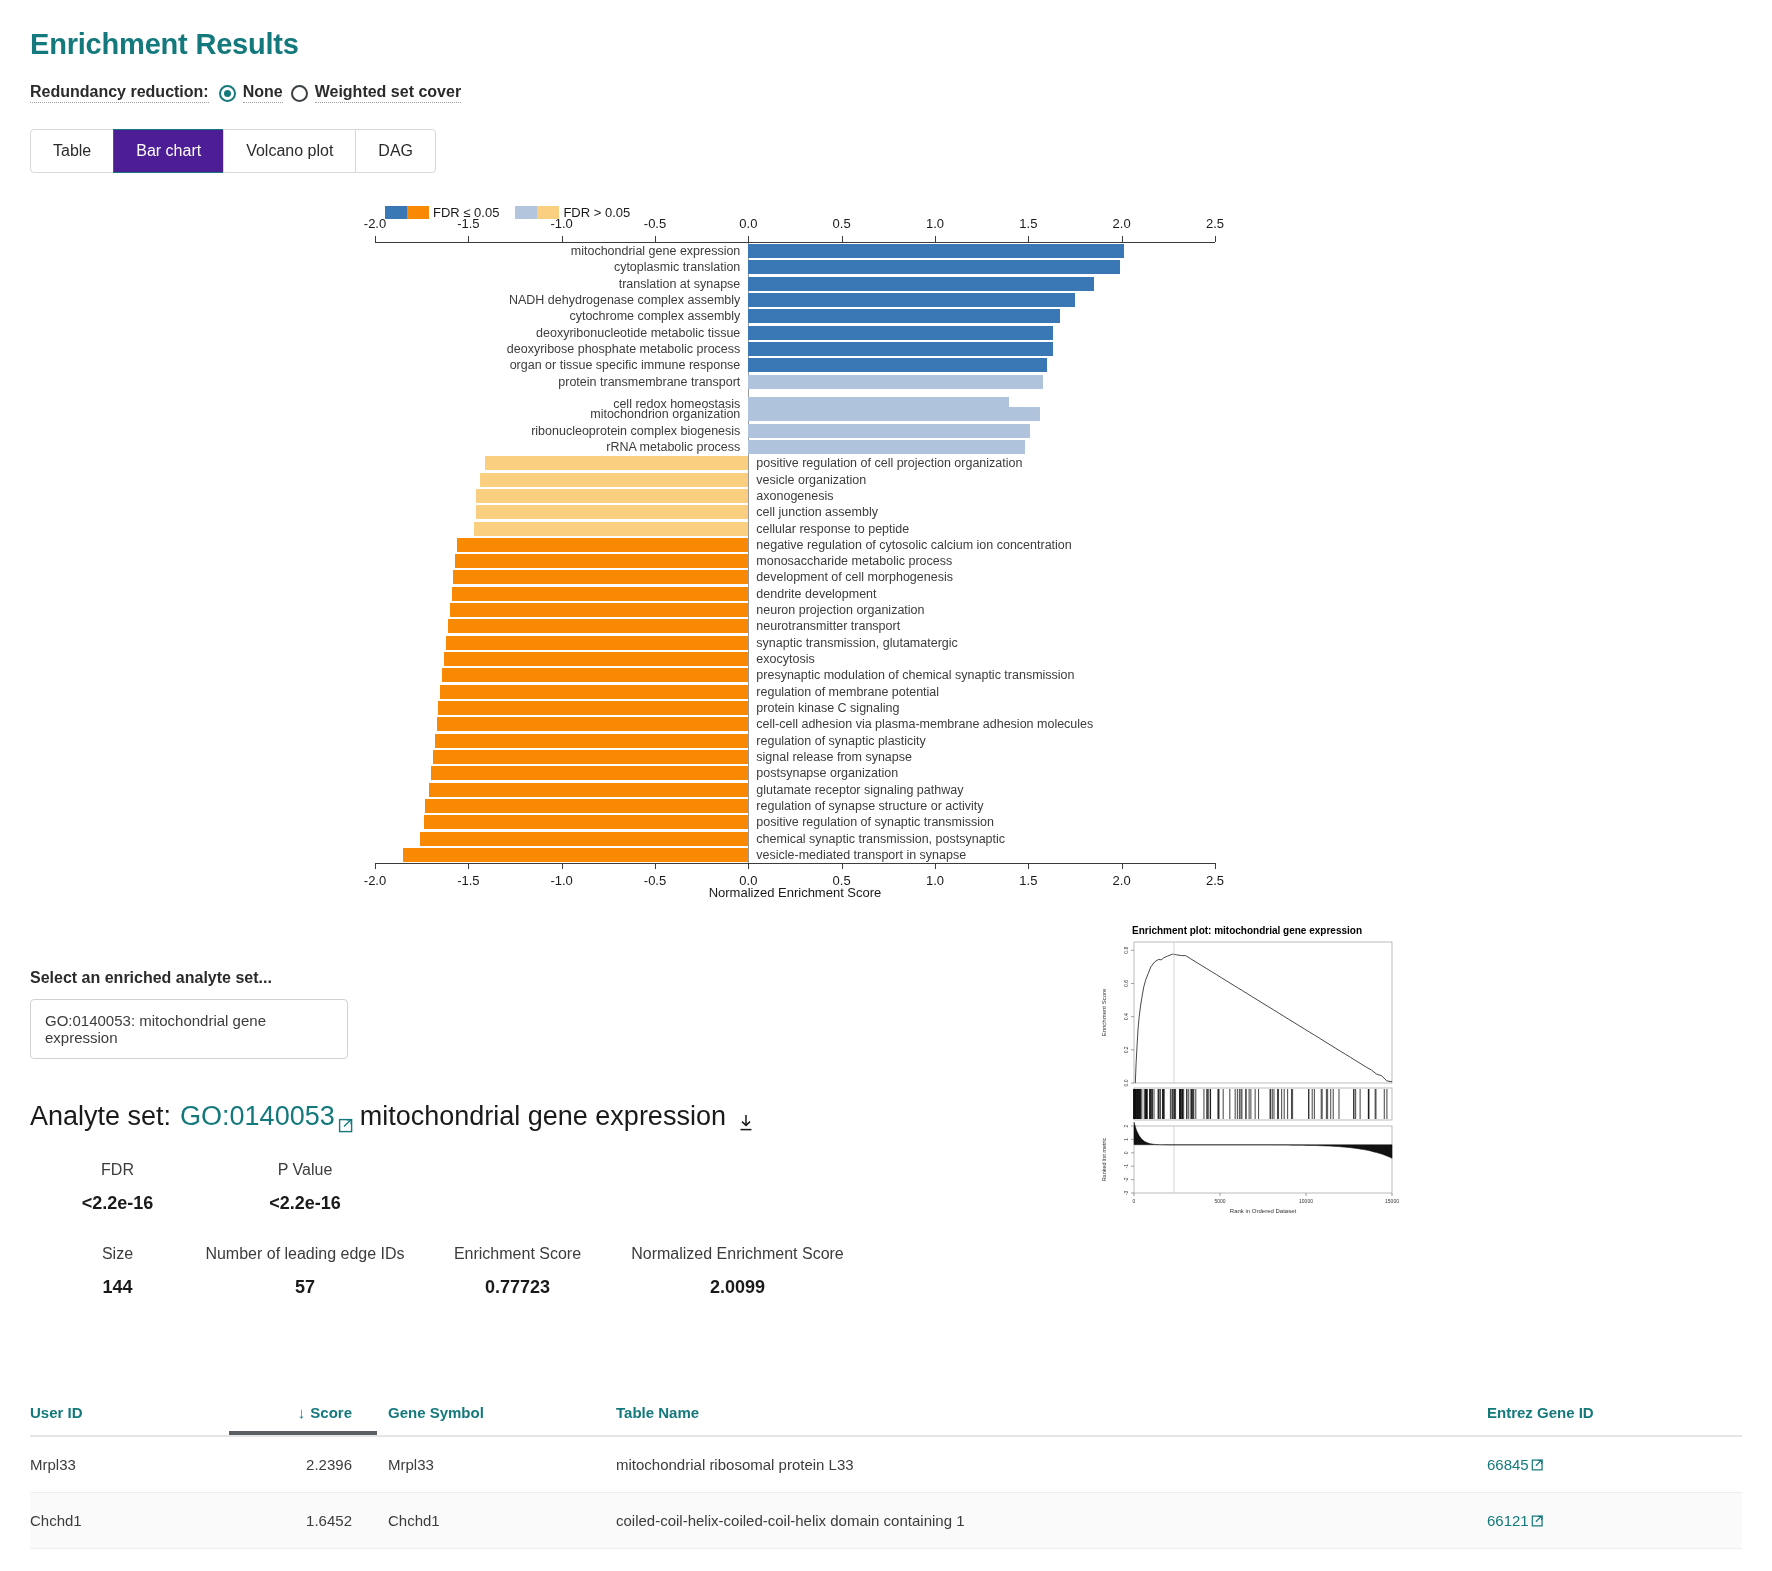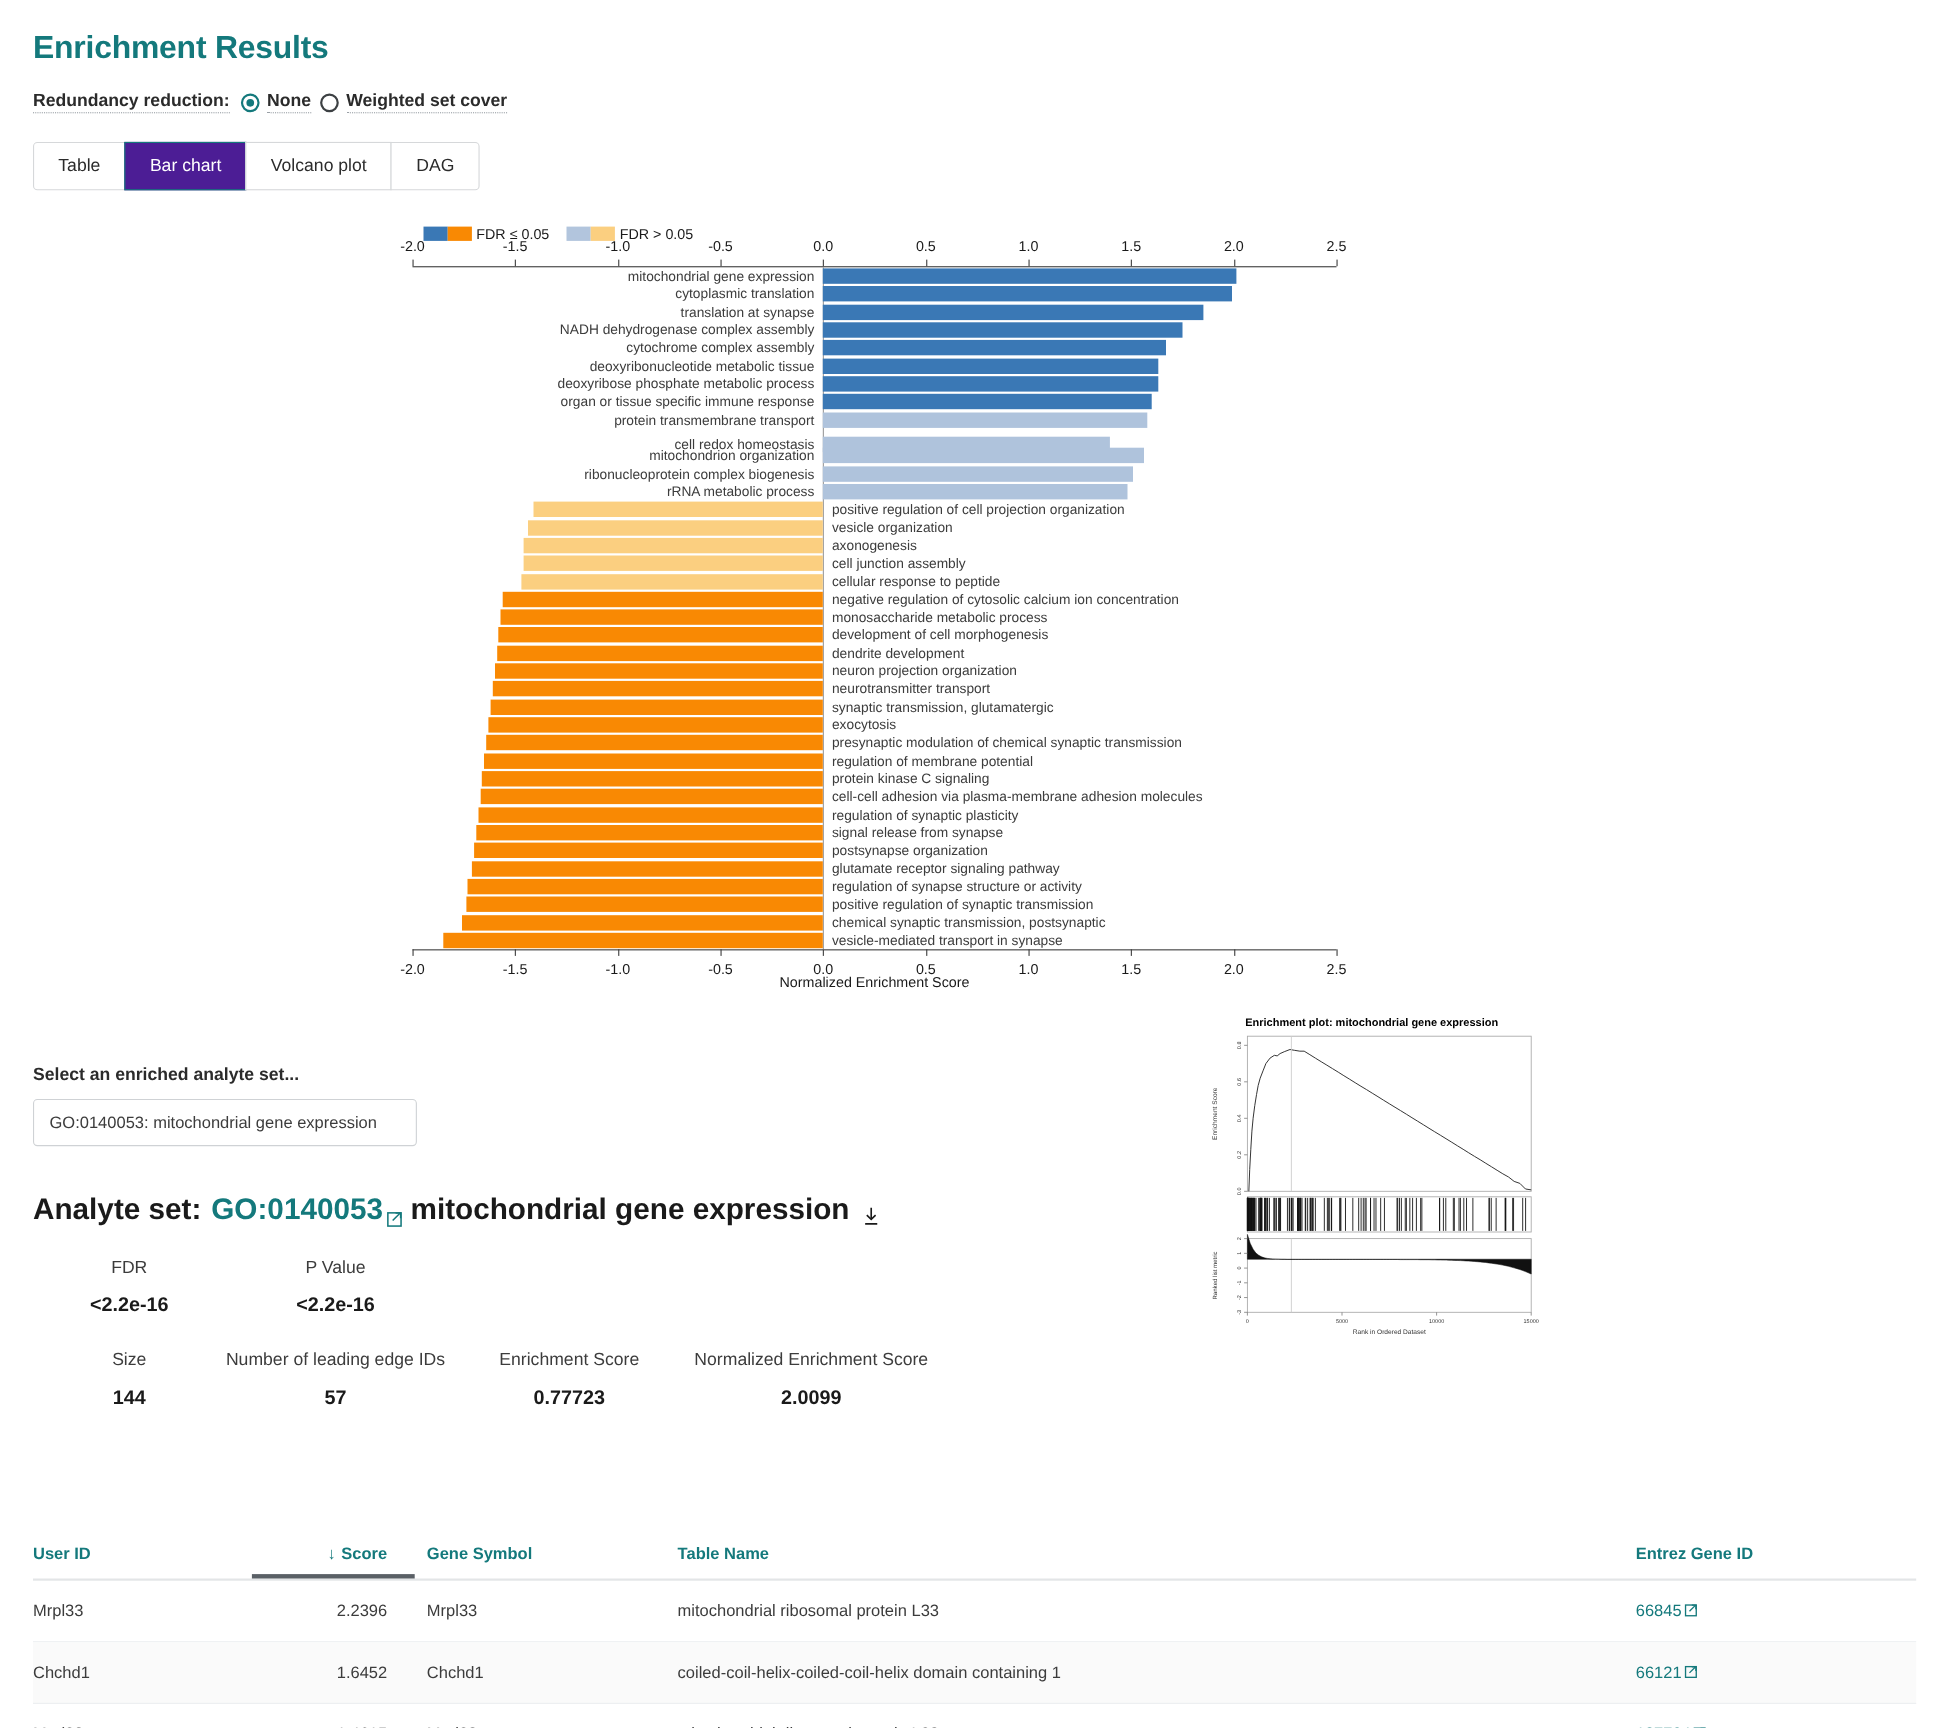--- a/index.html
+++ b/index.html
@@ -86,27 +86,27 @@
 
   .xaxis-title {
     position:absolute; left:345px; top:688px; width:840px;
     text-align:center; font-size:13px; color:#1a1a1a;
   }
 
   
   .section-select { margin-top:52px; }
   .select-label { font-size:16px; font-weight:bold; margin-bottom:12px; }
   .select-box {
-    width:349px; border:1px solid #cfd2d5; border-radius:4px;
+    width:318px; border:1px solid #cfd2d5; border-radius:4px;
     padding:12px 14px; font-size:15px; color:#3c3c3c; background:#fff;
   }
 
   
   .analyte-head {
-    margin-top:42px; font-size:27px; font-weight:bold; display:flex; align-items:center; gap:0px;
+    margin-top:42px; font-size:27px; font-weight:normal; display:flex; align-items:center; gap:0px;
   }
   .analyte-head .lbl { color:#1a1a1a; }
   .analyte-link { color:#14797c; text-decoration:none; margin-left:9px; }
   .ext-icon { display:inline-block; width:16px; height:16px; margin:0 6px 0 3px; vertical-align:-1px; }
   .dl-icon { margin-left:12px; display:inline-block; width:16px; height:18px; }
 
   
   .stats { margin-top:28px; position:relative; width:950px; }
   .stat-row { display:flex; }
   .stat {

